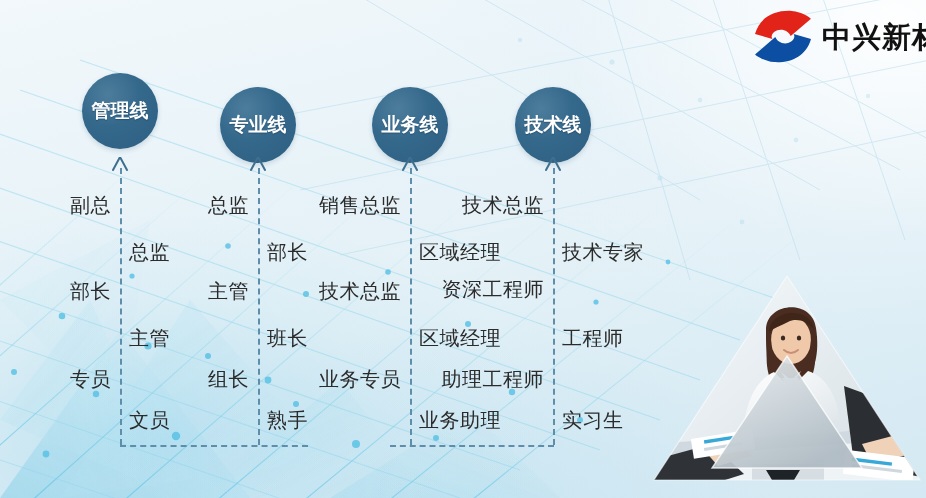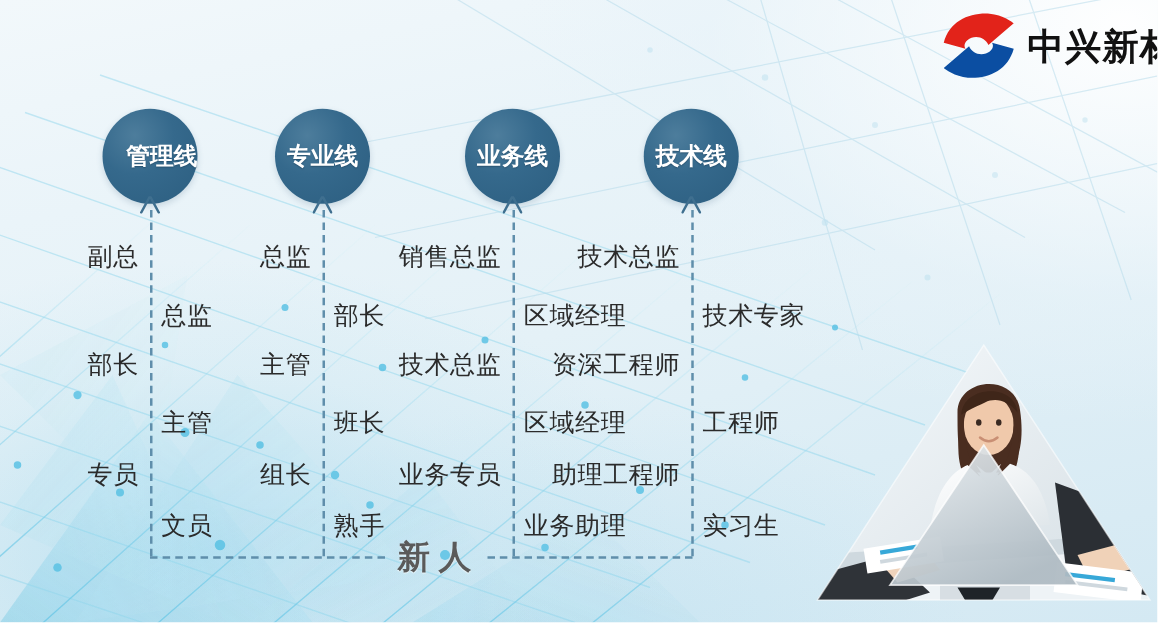--- a/index.html
+++ b/index.html
@@ -178,21 +178,21 @@
 
   <div id="logo">
     <svg class="mark" viewBox="0 0 64 58" aria-hidden="true">
       <path d="M3 26 C8 8 24 1 41 2 C52 3 60 9 61 10 L40 28 C38 23 32 20 26 22 C21 24 19 28 21 31 Z" fill="#E2231A"></path>
       <path d="M61 31 C56 49 40 56 23 55 C12 54 4 48 3 47 L24 29 C26 34 32 37 38 35 C43 33 45 29 43 26 Z" fill="#0B4EA2"></path>
     </svg>
     <div class="wordmark">中兴新材</div>
   </div>
 
   <div id="diagram">
-      <div class="node" style="left: 82px; top: 87px; justify-content: flex-end;">
+      <div class="node" style="left: 82px; top: 73px;">
         <span>管理线</span>
       </div>
       <div class="arrow" style="left: 112px; top: 156px;"><svg width="16" height="14" viewBox="0 0 16 14" aria-hidden="true">
           <path d="M8 0 L15 13 M8 0 L1 13" stroke="#3f6f8f" stroke-width="2" fill="none" stroke-linecap="round"></path>
         </svg></div>
       <div class="rail" style="left: 120px; top: 168px; height: 277px;"></div>
       <div class="lvl l" style="left: 111px; top: 205px;">副总</div>
       <div class="lvl r" style="left: 129px; top: 252px;">总监</div>
       <div class="lvl l" style="left: 111px; top: 291px;">部长</div>
       <div class="lvl r" style="left: 129px; top: 338px;">主管</div>
@@ -226,29 +226,28 @@
       <div class="lvl r" style="left: 419px; top: 420px;">业务助理</div>
       <div class="node" style="left: 515px; top: 87px;">
         <span>技术线</span>
       </div>
       <div class="arrow" style="left: 545px; top: 156px;"><svg width="16" height="14" viewBox="0 0 16 14" aria-hidden="true">
           <path d="M8 0 L15 13 M8 0 L1 13" stroke="#3f6f8f" stroke-width="2" fill="none" stroke-linecap="round"></path>
         </svg></div>
       <div class="rail" style="left: 553px; top: 168px; height: 277px;"></div>
       <div class="lvl l" style="left: 544px; top: 205px;">技术总监</div>
       <div class="lvl r" style="left: 562px; top: 252px;">技术专家</div>
-      <div class="lvl l" style="left: 544px; top: 291px;">资深工程师</div>
+      <div class="lvl l" style="left: 544px; top: 291px; font-family: Liberation Mono, monospace;">资深工程师</div>
       <div class="lvl r" style="left: 562px; top: 338px;">工程师</div>
       <div class="lvl l" style="left: 544px; top: 379px;">助理工程师</div>
       <div class="lvl r" style="left: 562px; top: 420px;">实习生</div>
     </div>
 
   <div class="baseline" style="left:120px;top:445px;width:188px;"></div>
   <div class="baseline" style="left:390px;top:445px;width:164px;"></div>
-  <div id="newcomer">新人</div>
 
   <div id="photo">
     <svg width="278" height="230" viewBox="0 0 278 230" aria-hidden="true">
       <defs>
         <clipPath id="triClip">
             <polygon points="139,8 272,212 6,212"></polygon>
           </clipPath>
         <clipPath id="innerTri">
             <polygon points="139,88 214,200 64,200"></polygon>
           </clipPath>

